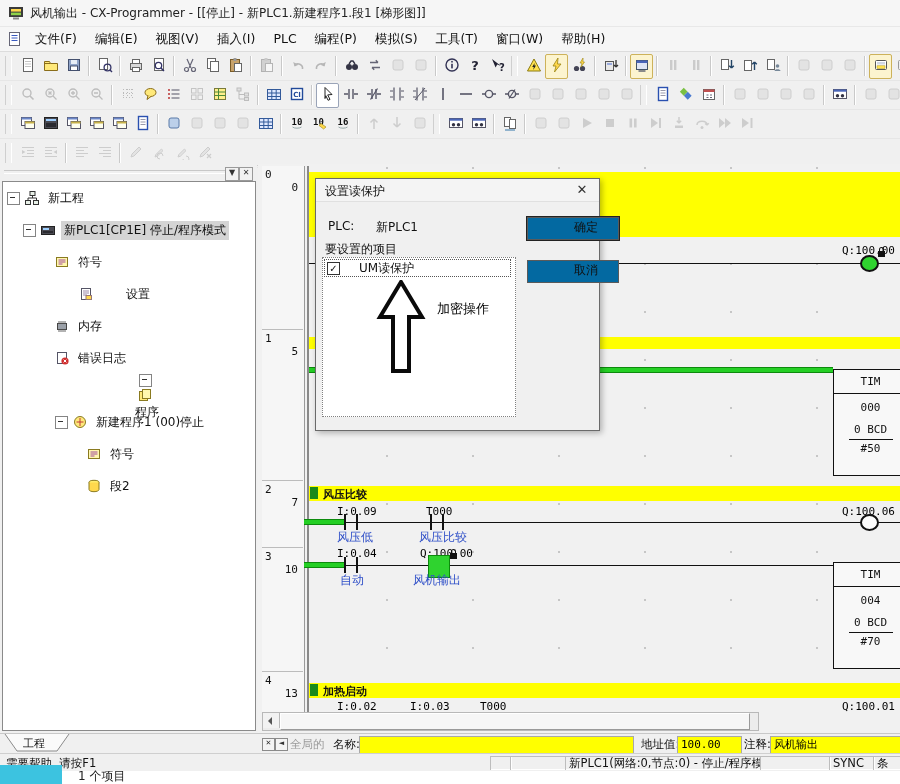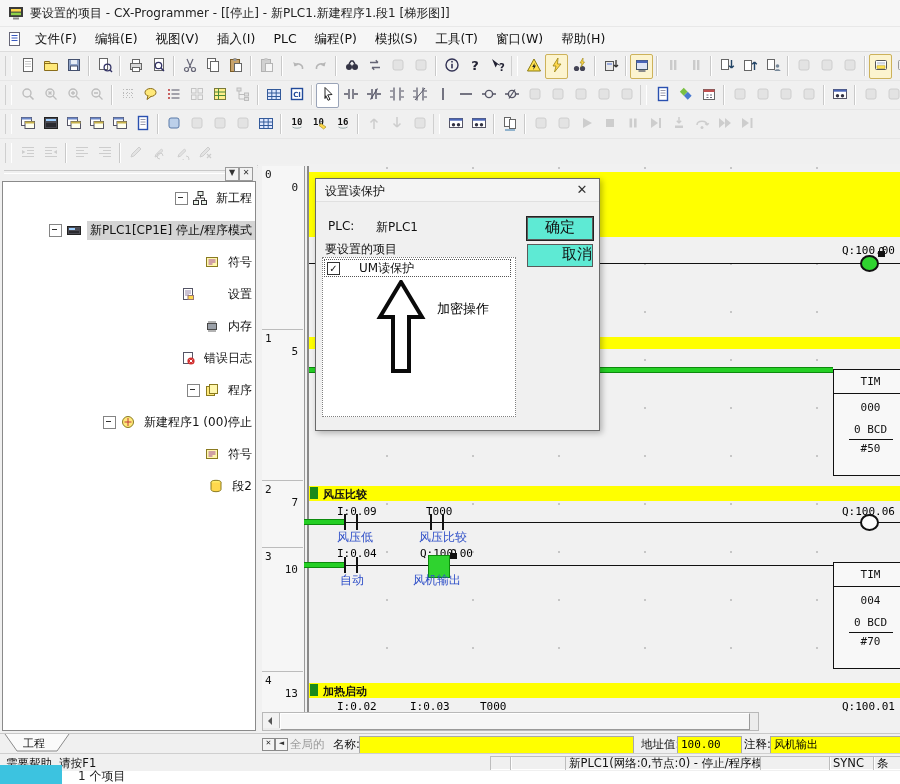--- a/index.html
+++ b/index.html
@@ -20,21 +20,21 @@
   .tbtn{width:21px;height:23px;display:inline-flex;align-items:center;justify-content:center;flex:none;border:1px solid transparent;border-radius:2px;}
   .tbtn.dis svg{opacity:.42;filter:grayscale(1);}
   .tbtn.tog{background:#fcf4cf;border-color:#cdb25a;}
   .tbtn.act{background:#ffffff;border-color:#9aa4b8;}
   
   #lpanel{left:0;top:164px;width:257px;height:569px;background:#f0f0f0;}
   #lphead{left:2px;top:3px;width:253px;height:13px;}
   .hline2{position:absolute;left:2px;right:30px;height:2px;border-top:1px solid #c8c8c8;border-bottom:1px solid #fff;}
   .phbtn{position:absolute;top:0;width:12px;height:12px;border:1px solid #9a9a9a;background:#f2f2f2;font-size:8px;line-height:10px;text-align:center;color:#333;}
   #treebody{left:2px;top:17px;width:252px;height:548px;background:#fff;border:1px solid #8a8a8a;overflow:hidden;}
-  .trow-item{height:32px;display:flex;align-items:center;font-size:12px;white-space:nowrap;justify-content:flex-end;}
+  .trow-item{height:32px;display:flex;align-items:center;font-size:12px;white-space:nowrap;}
   .texp{width:11px;height:11px;border:1px solid #848484;background:#fff;margin-right:4px;position:relative;flex:none;}
   .texp:after{content:"";position:absolute;left:2px;top:4px;width:5px;height:1px;background:#333;}
   .texp-sp{width:15px;flex:none;}
   .ticon{width:18px;height:16px;flex:none;margin-right:3px;}
   .tlabel{padding:1px 3px;}
   .tlabel.sel{background:#d4d4d4;}
   
   #ladder{left:258px;top:164px;width:642px;height:569px;background:#f1f1f1;overflow:hidden;}
   #rcol{position:absolute;left:4px;top:2px;width:42px;height:546px;background:#f6f6f6;border-right:1px solid #9a9a9a;}
   .rcell{position:absolute;left:0;width:41px;border-bottom:1px solid #bcbcbc;font-family:"DejaVu Sans Mono",monospace;font-size:11px;}
@@ -66,21 +66,21 @@
   #hscroll{position:absolute;left:4px;top:548px;width:495px;height:17px;background:#ececec;border:1px solid #b8b8b8;}
   .sbtn{position:absolute;left:0;top:0;width:16px;height:15px;background:#f2f2f2;border-right:1px solid #b8b8b8;}
   .sbtn:after{content:"";position:absolute;left:5px;top:4px;border:4px solid transparent;border-right-color:#555;border-left-width:0;}
   .sthumb{position:absolute;left:17px;top:0;width:468px;height:15px;background:#f6f6f6;border:1px solid #fff;border-right-color:#9a9a9a;border-bottom-color:#9a9a9a;}
   
   #dialog{left:315px;top:178px;width:283px;height:251px;background:#f0f0f0;border:1px solid #6a6a6a;box-shadow:2px 2px 6px rgba(0,0,0,.28);z-index:20;}
   #dlgtitle{position:absolute;left:0;top:0;width:100%;height:22px;background:#f4f4f4;border-bottom:1px solid #e0e0e0;}
   #dlgtitletext{position:absolute;left:9px;top:4px;font-size:12px;}
   #dlgclose{position:absolute;right:8px;top:2px;width:18px;height:17px;text-align:center;font-size:13px;color:#333;line-height:17px;}
   .dlbl{position:absolute;font-size:12px;color:#111;white-space:nowrap;}
-  .dbtn{position:absolute;left:211px;width:64px;height:21px;background:#5eead4;border:1px solid #5a5a5a;font-size:15px;text-align:center;line-height:19px;}
+  .dbtn{position:absolute;left:211px;width:64px;height:21px;background:#0369a1;border:1px solid #5a5a5a;font-size:12px;text-align:center;line-height:19px;padding-left:26px;}
   .dbtn.def{box-shadow:0 0 0 1px #222;}
   #listbox{position:absolute;left:6px;top:78px;width:192px;height:158px;background:#fff;border:1px dotted #808080;}
   #cbrow{position:absolute;left:2px;top:2px;width:185px;height:16px;outline:1px dotted #555;}
   #cbbox{position:absolute;left:2px;top:2px;width:11px;height:11px;background:#fff;border:1px solid #333;font-size:10px;line-height:11px;text-align:center;color:#111;}
   #cblabel{position:absolute;left:18px;top:0px;font-size:12px;margin-left:16px;}
   #annotext{position:absolute;left:114px;top:42px;font-size:13px;color:#000;}
   
   #tabarea{left:0;top:733px;width:258px;height:20px;background:#f0f0f0;border-top:1px solid #c8c8c8;}
   #tablabel{position:absolute;left:23px;top:2px;font-size:11px;}
   #watchbar{left:258px;top:733px;width:642px;height:20px;background:#f0f0f0;border-top:1px solid #c8c8c8;}
@@ -100,21 +100,21 @@
 
   <div class="abs" id="titlebar">
     <span class="abs" style="left:8px;top:5px;width:16px;height:16px;">
       <svg width="16" height="16" viewBox="0 0 16 16">
           <rect x="1" y="2" width="14" height="10" fill="#3a3a3a"></rect>
           <rect x="3" y="4" width="10" height="2.6" fill="#ffd84d"></rect>
           <rect x="3" y="7.6" width="10" height="2.6" fill="#8fd34a"></rect>
           <rect x="5" y="12.5" width="6" height="2" fill="#8a8a8a"></rect>
         </svg>
     </span>
-    <span class="abs" id="titletext">要设置的项目 - CX-Programmer - [[停止] - 新PLC1.新建程序1.段1 [梯形图]]</span>
+    <span class="abs" id="titletext">风机输出 - CX-Programmer - [[停止] - 新PLC1.新建程序1.段1 [梯形图]]</span>
   </div>
 
   <div class="abs" id="menubar">
     <span class="abs" style="left:8px;top:4px;width:14px;height:16px;">
       <svg width="14" height="16" viewBox="0 0 14 16">
           <rect x="1.5" y="1.5" width="10" height="13" fill="#fff" stroke="#667"></rect>
           <path d="M3.5 4.5h6M3.5 7h6M3.5 9.5h6" stroke="#3a5ac0" fill="none"></path>
         </svg>
     </span>
     <span id="menuitems" class="abs" style="left:26px;top:0;"><span class="menuitem">文件(F)</span><span class="menuitem">编辑(E)</span><span class="menuitem">视图(V)</span><span class="menuitem">插入(I)</span><span class="menuitem">PLC</span><span class="menuitem">编程(P)</span><span class="menuitem">模拟(S)</span><span class="menuitem">工具(T)</span><span class="menuitem">窗口(W)</span><span class="menuitem">帮助(H)</span></span>
@@ -838,21 +838,21 @@
           <span class="tlabel sel">新PLC1[CP1E] 停止/程序模式</span>
         </div>
         <div class="trow-item" style="padding-left: 36px;">
           <span class="texp-sp"></span>
           <span class="ticon"><svg width="16" height="16" viewBox="0 0 16 16">
               <rect x="2.5" y="3.5" width="11" height="9" fill="#fff7ae" stroke="#8a7a20"></rect>
               <path d="M4.5 6h7M4.5 8h7M4.5 10h4" stroke="#a04a9a" fill="none"></path>
             </svg></span>
           <span class="tlabel">符号</span>
         </div>
-        <div class="trow-item" style="padding-left: 16px; gap: 24px;">
+        <div class="trow-item" style="padding-left: 36px; gap: 24px;">
           <span class="texp-sp"></span>
           <span class="ticon"><svg width="16" height="16" viewBox="0 0 16 16">
               <rect x="3.5" y="2.5" width="9" height="11" fill="#fff" stroke="#556"></rect>
               <path d="M5 5h6M5 7h6M5 9h4" stroke="#98a" fill="none"></path>
               <rect x="8" y="9.5" width="5.5" height="4" fill="#ffd84d" stroke="#977"></rect>
             </svg></span>
           <span class="tlabel">设置</span>
         </div>
         <div class="trow-item" style="padding-left: 36px;">
           <span class="texp-sp"></span>
@@ -864,21 +864,21 @@
         </div>
         <div class="trow-item" style="padding-left: 36px;">
           <span class="texp-sp"></span>
           <span class="ticon"><svg width="16" height="16" viewBox="0 0 16 16">
               <rect x="3.5" y="2.5" width="9" height="11" fill="#fff" stroke="#556"></rect>
               <circle cx="11" cy="11" r="3.6" fill="#d03030"></circle>
               <path d="M9.6 9.6l2.8 2.8m0-2.8l-2.8 2.8" stroke="#fff"></path>
             </svg></span>
           <span class="tlabel">错误日志</span>
         </div>
-        <div class="trow-item" style="padding-left: 56px;">
+        <div class="trow-item" style="padding-left: 36px; flex-direction: column;">
           <span class="texp"></span>
           <span class="ticon"><svg width="16" height="16" viewBox="0 0 16 16">
               <rect x="2.5" y="4.5" width="8" height="9" fill="#ffe97a" stroke="#8a7a20"></rect>
               <rect x="5.5" y="2.5" width="8" height="9" fill="#fff7ae" stroke="#8a7a20"></rect>
             </svg></span>
           <span class="tlabel">程序</span>
         </div>
         <div class="trow-item" style="padding-left: 52px;">
           <span class="texp"></span>
           <span class="ticon"><svg width="16" height="16" viewBox="0 0 16 16">
@@ -1000,21 +1000,21 @@
 
   <div class="abs" id="dialog">
     <div id="dlgtitle">
       <span id="dlgtitletext">设置读保护</span>
       <span id="dlgclose">✕</span>
     </div>
     <span class="dlbl" style="left:12px;top:40px;">PLC:</span>
     <span class="dlbl" style="left:60px;top:40px;">新PLC1</span>
     <div class="dbtn def" style="top:38px;">确定</div>
     <span class="dlbl" style="left:9px;top:62px;">要设置的项目</span>
-    <div class="dbtn" style="top:65px;text-align:right;">取消</div>
+    <div class="dbtn" style="top:81px;">取消</div>
     <div id="listbox">
       <div id="cbrow">
         <span id="cbbox">✓</span>
         <span id="cblabel">UM读保护</span>
       </div>
       <svg class="abs" style="left:52px;top:22px;" width="52" height="94" viewBox="0 0 52 94">
         <polygon points="26,2 47,37 34,37 34,91 18,91 18,37 5,37" fill="#ffffff" stroke="#0a0a0a" stroke-width="4" stroke-linejoin="miter"></polygon>
       </svg>
       <span id="annotext">加密操作</span>
     </div>

